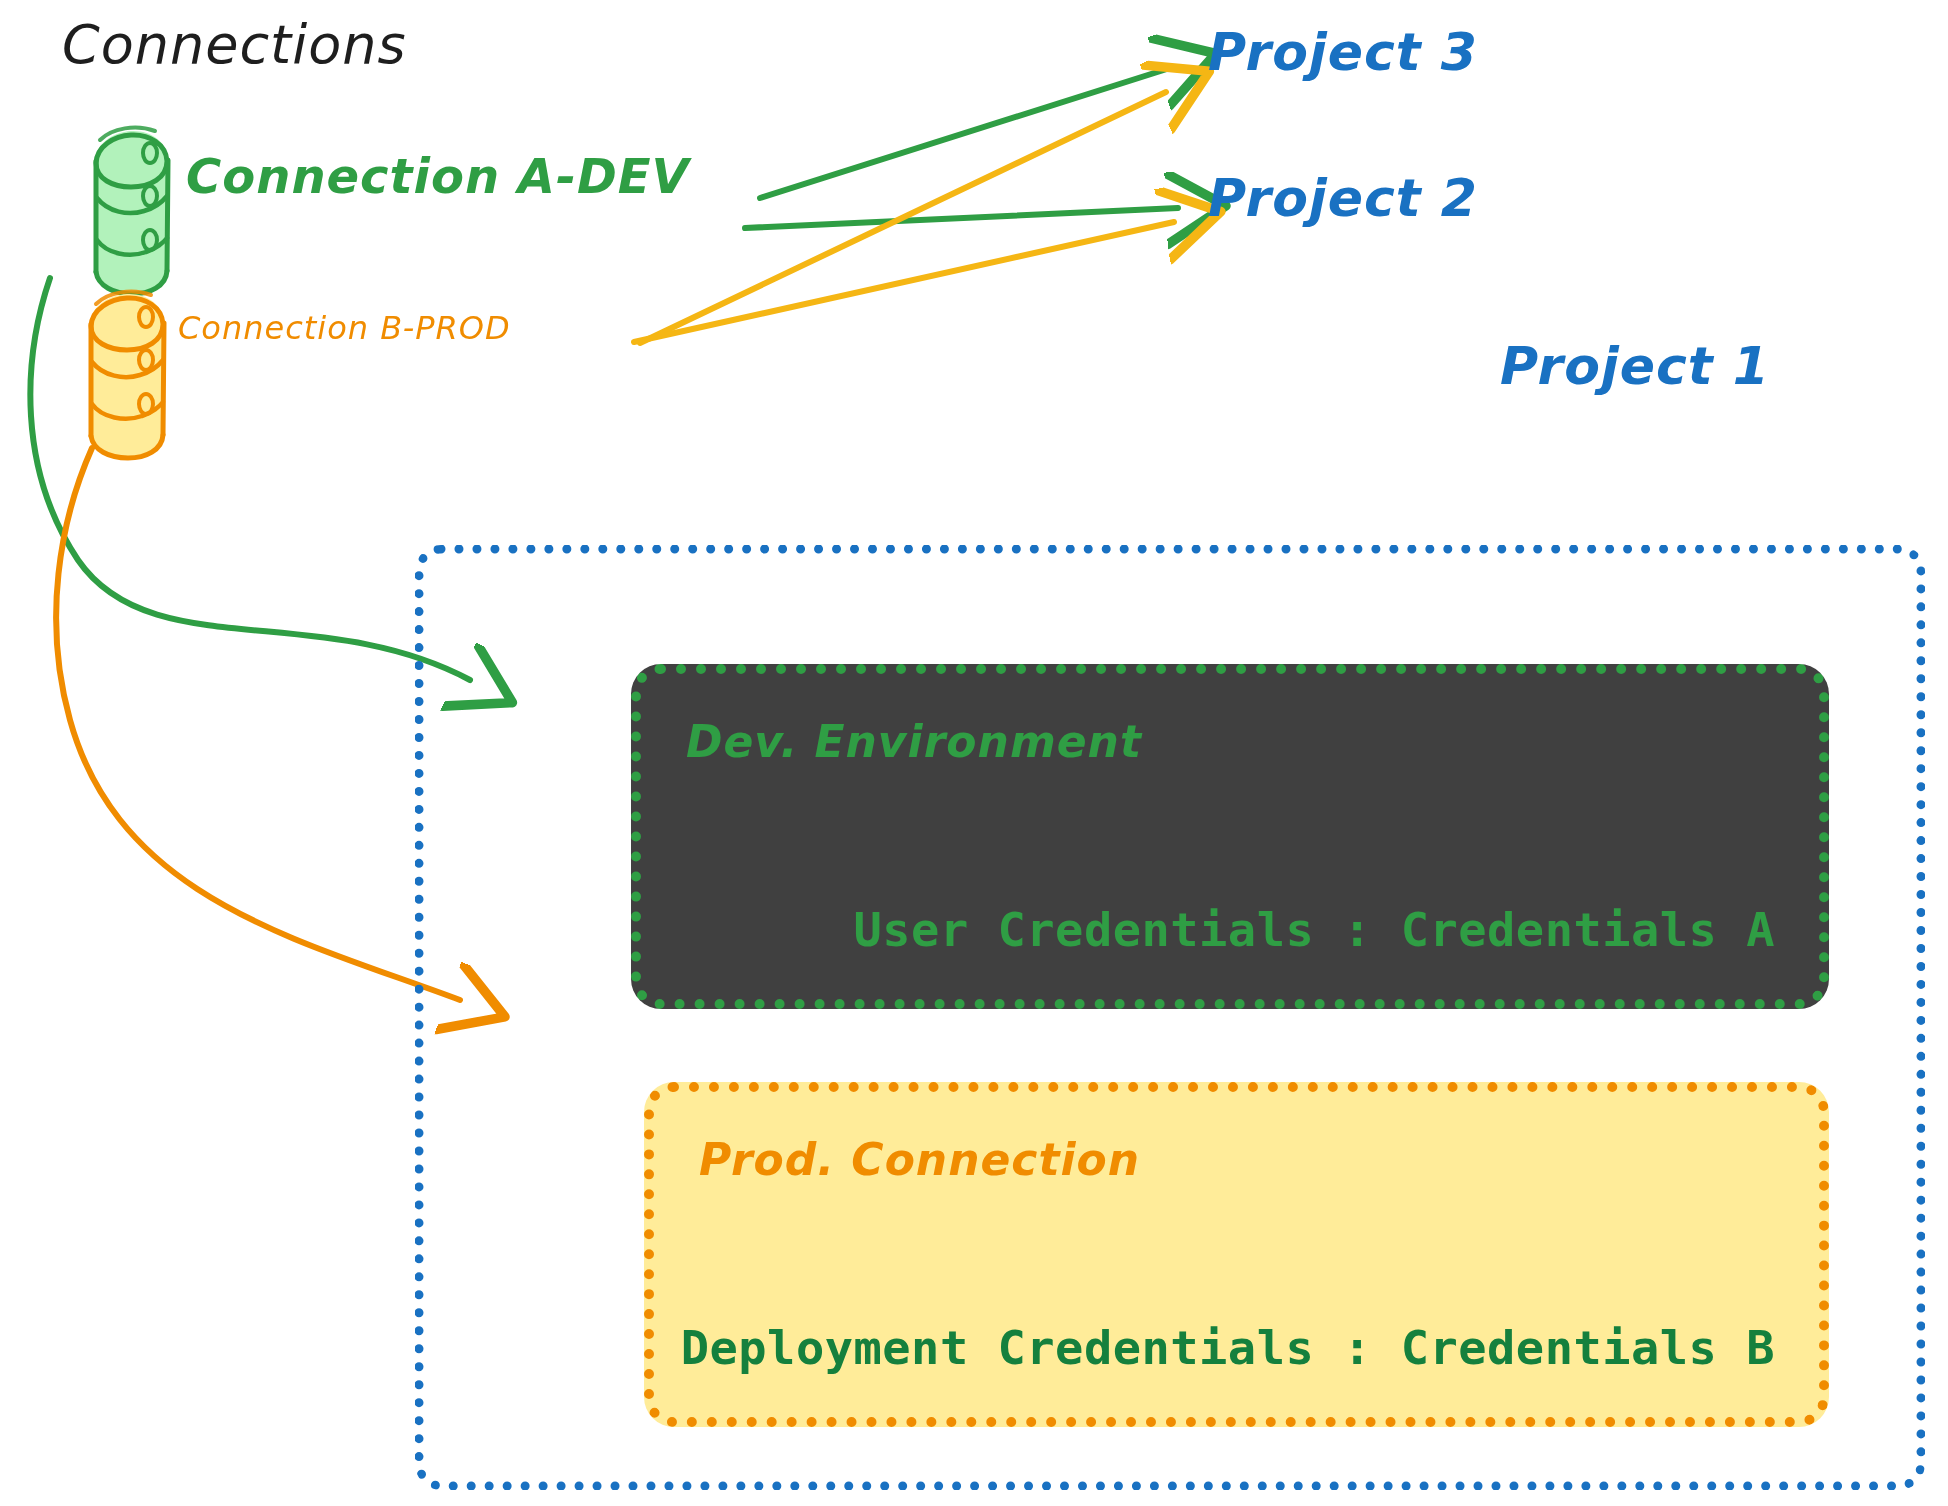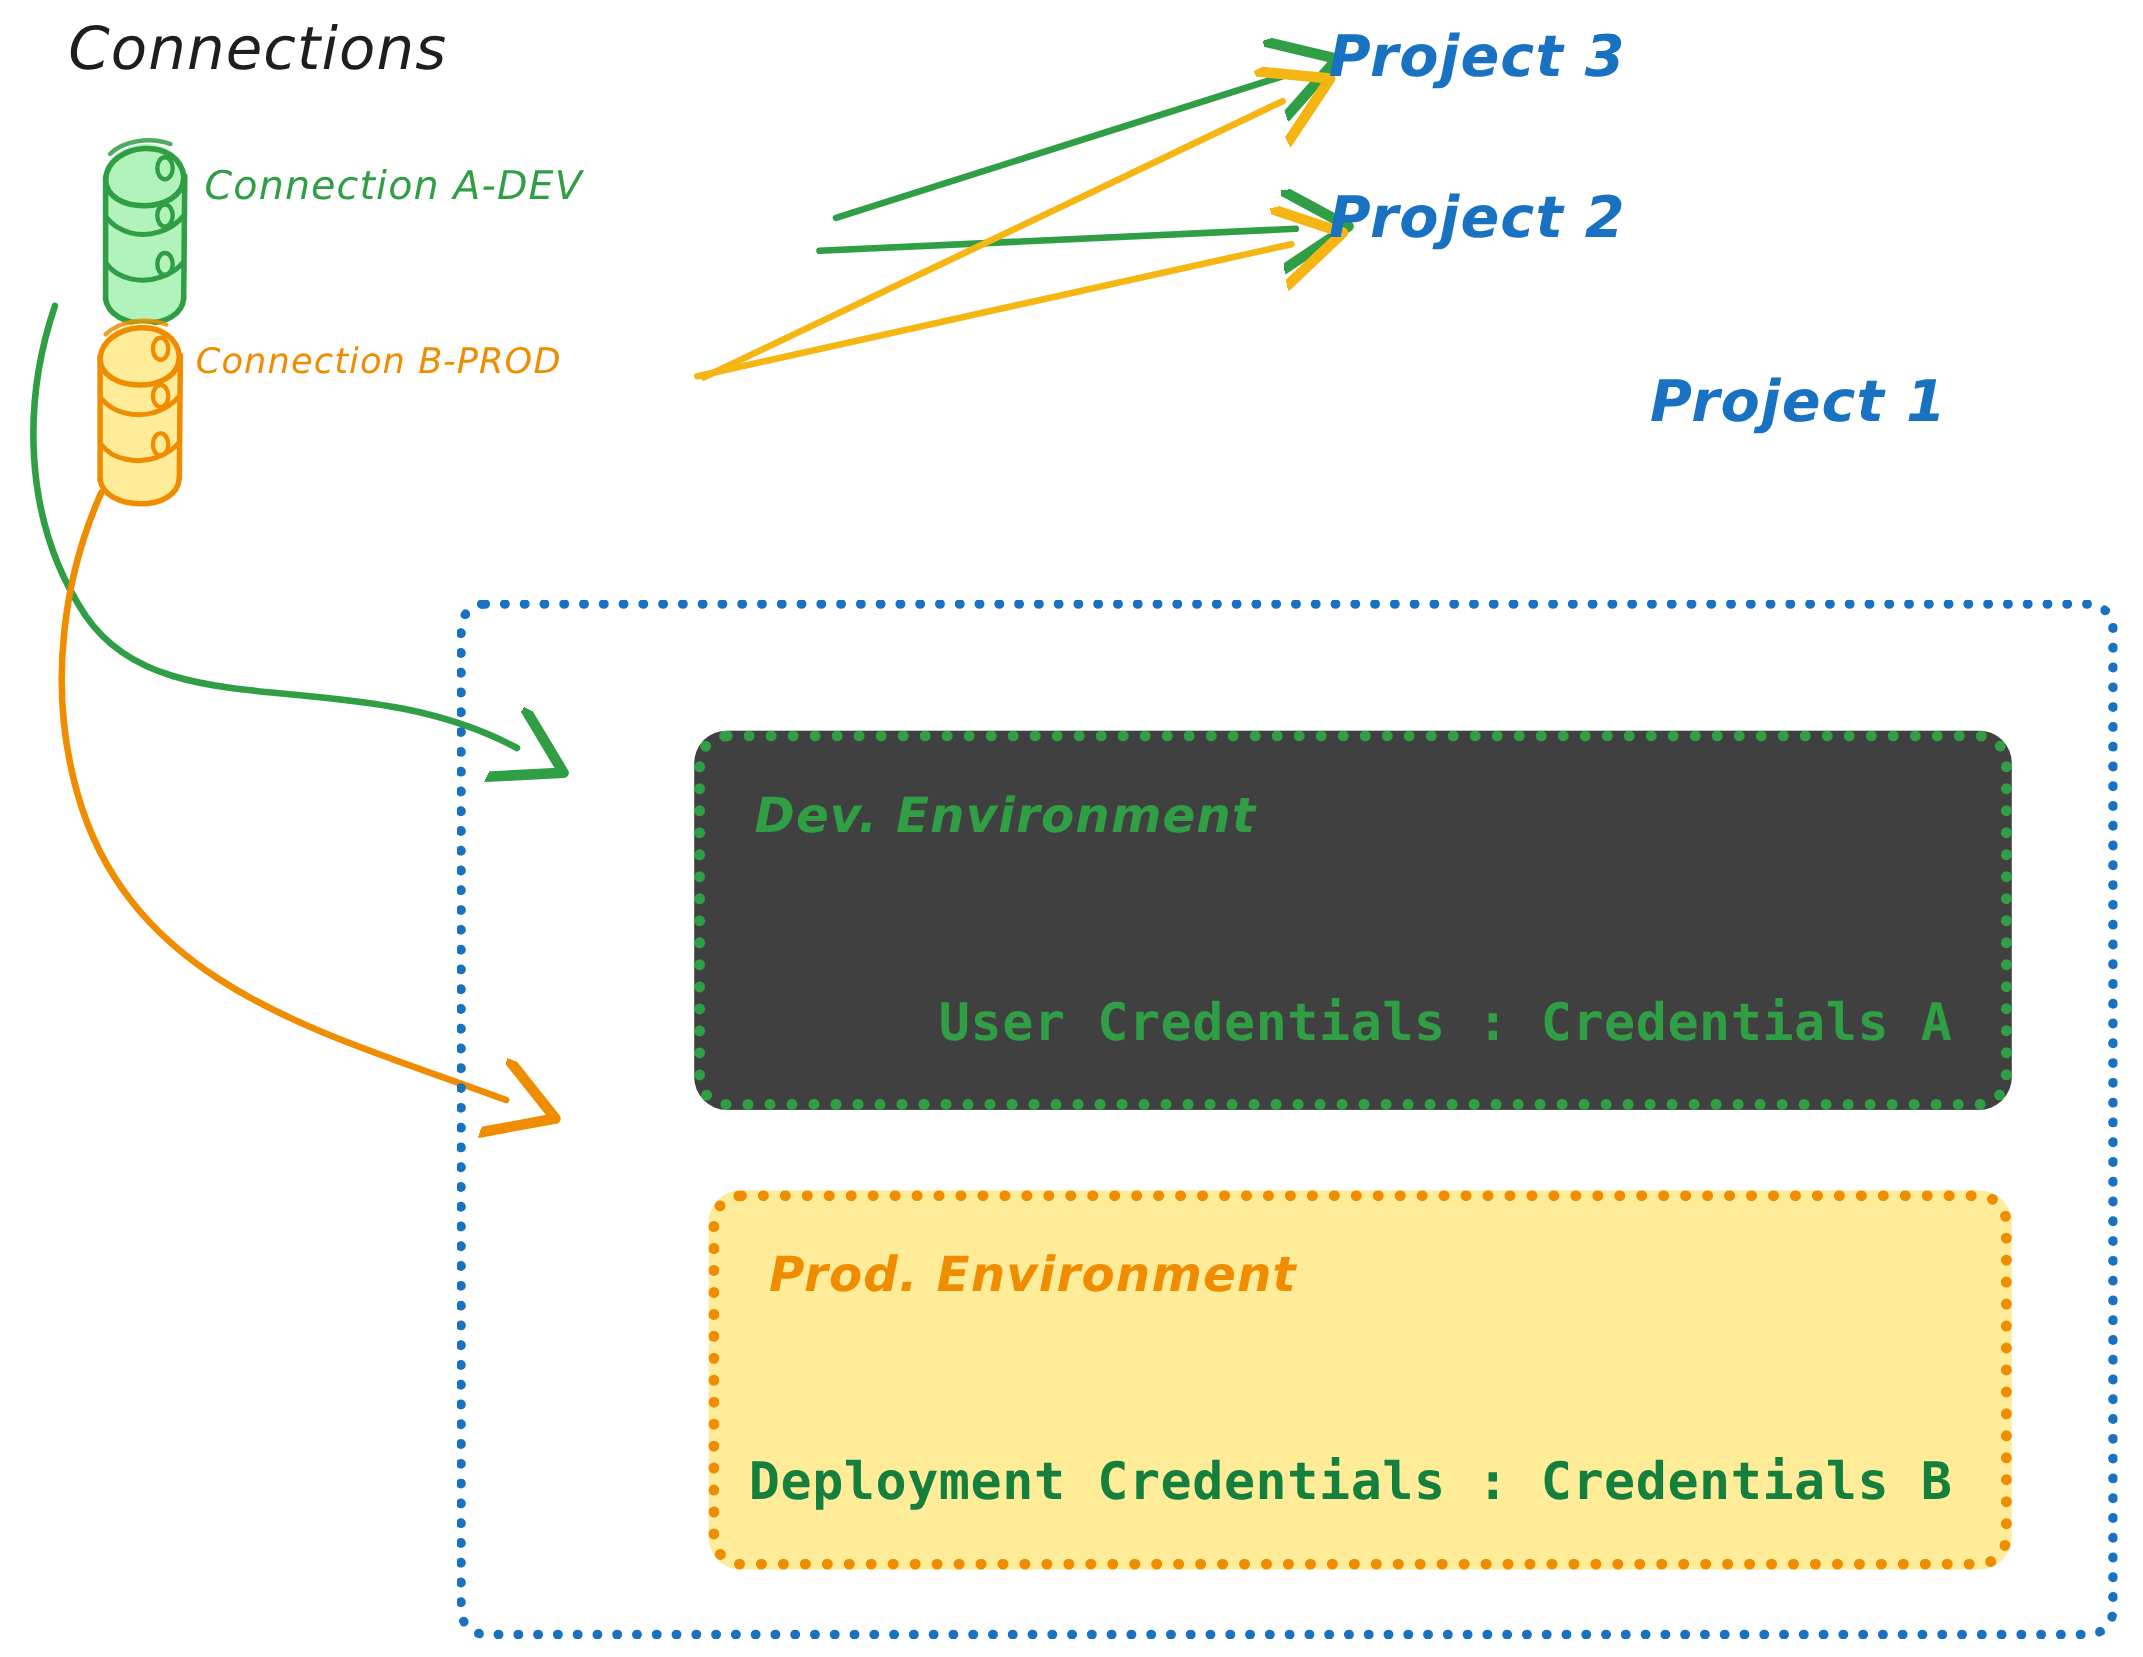--- a/index.html
+++ b/index.html
@@ -47,23 +47,23 @@
     top: 18px;
     font-size: 54px;
     color: #1e1e1e;
     font-weight: 400;
     font-style: italic;
   }
   
   #label-conn-a {
     left: 186px;
     top: 152px;
-    font-size: 36px;
+    font-size: 48px;
     color: #2f9e44;
-    font-weight: 400;
+    font-weight: 700;
     font-style: italic;
   }
   #label-conn-b {
     left: 178px;
     top: 312px;
     font-size: 32px;
     color: #f08c00;
     font-weight: 400;
     font-style: italic;
   }
@@ -213,19 +213,19 @@
   <div class="lbl hand project-label" id="label-project-1">Project 1</div>
 
   <div id="project1-container">
 
     <div class="env-box" id="dev-env-box" style="left:207px; top:110px;">
       <div class="env-title hand" id="dev-env-title">Dev. Environment</div>
       <div class="env-cred mono" id="dev-env-cred">User Credentials : Credentials A</div>
     </div>
 
     <div class="env-box" id="prod-env-box" style="left:220px; top:528px;">
-      <div class="env-title hand" id="prod-env-title">Prod. Environment</div>
+      <div class="env-title hand" id="prod-env-title">Prod. Connection</div>
       <div class="env-cred mono" id="prod-env-cred">Deployment Credentials : Credentials B</div>
     </div>
 
   </div>
 
 </div>
 
 </body></html>

